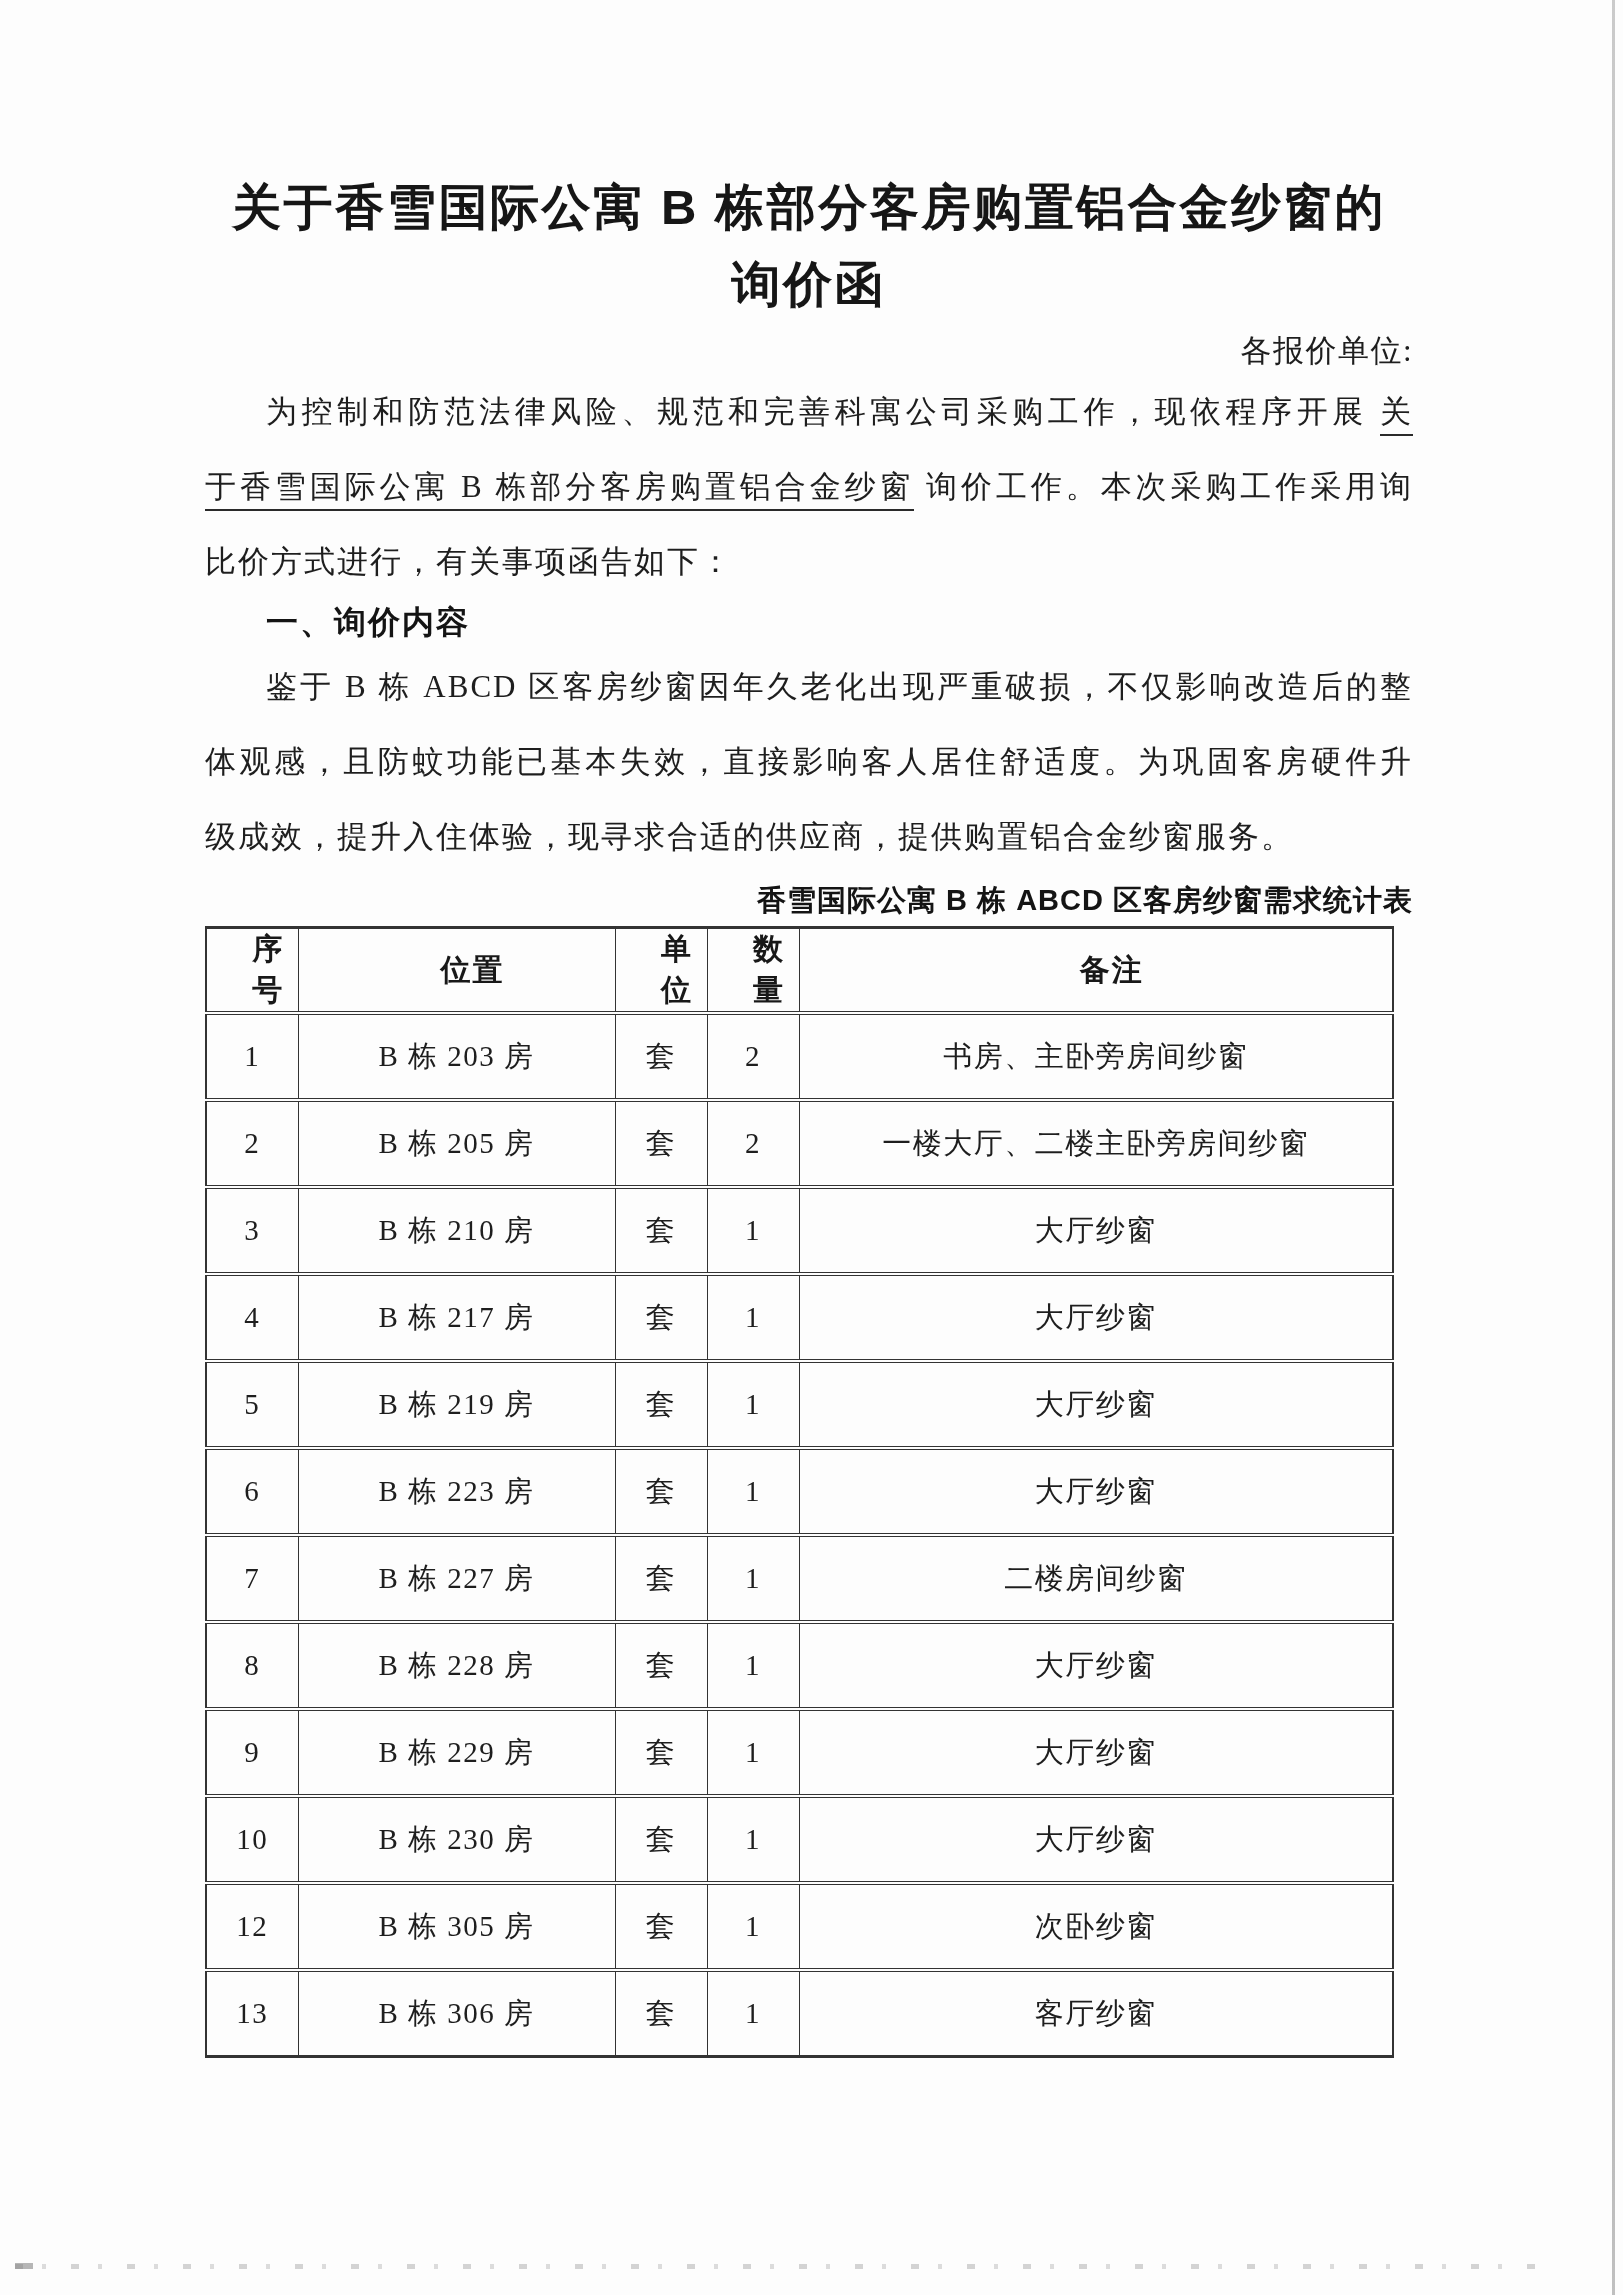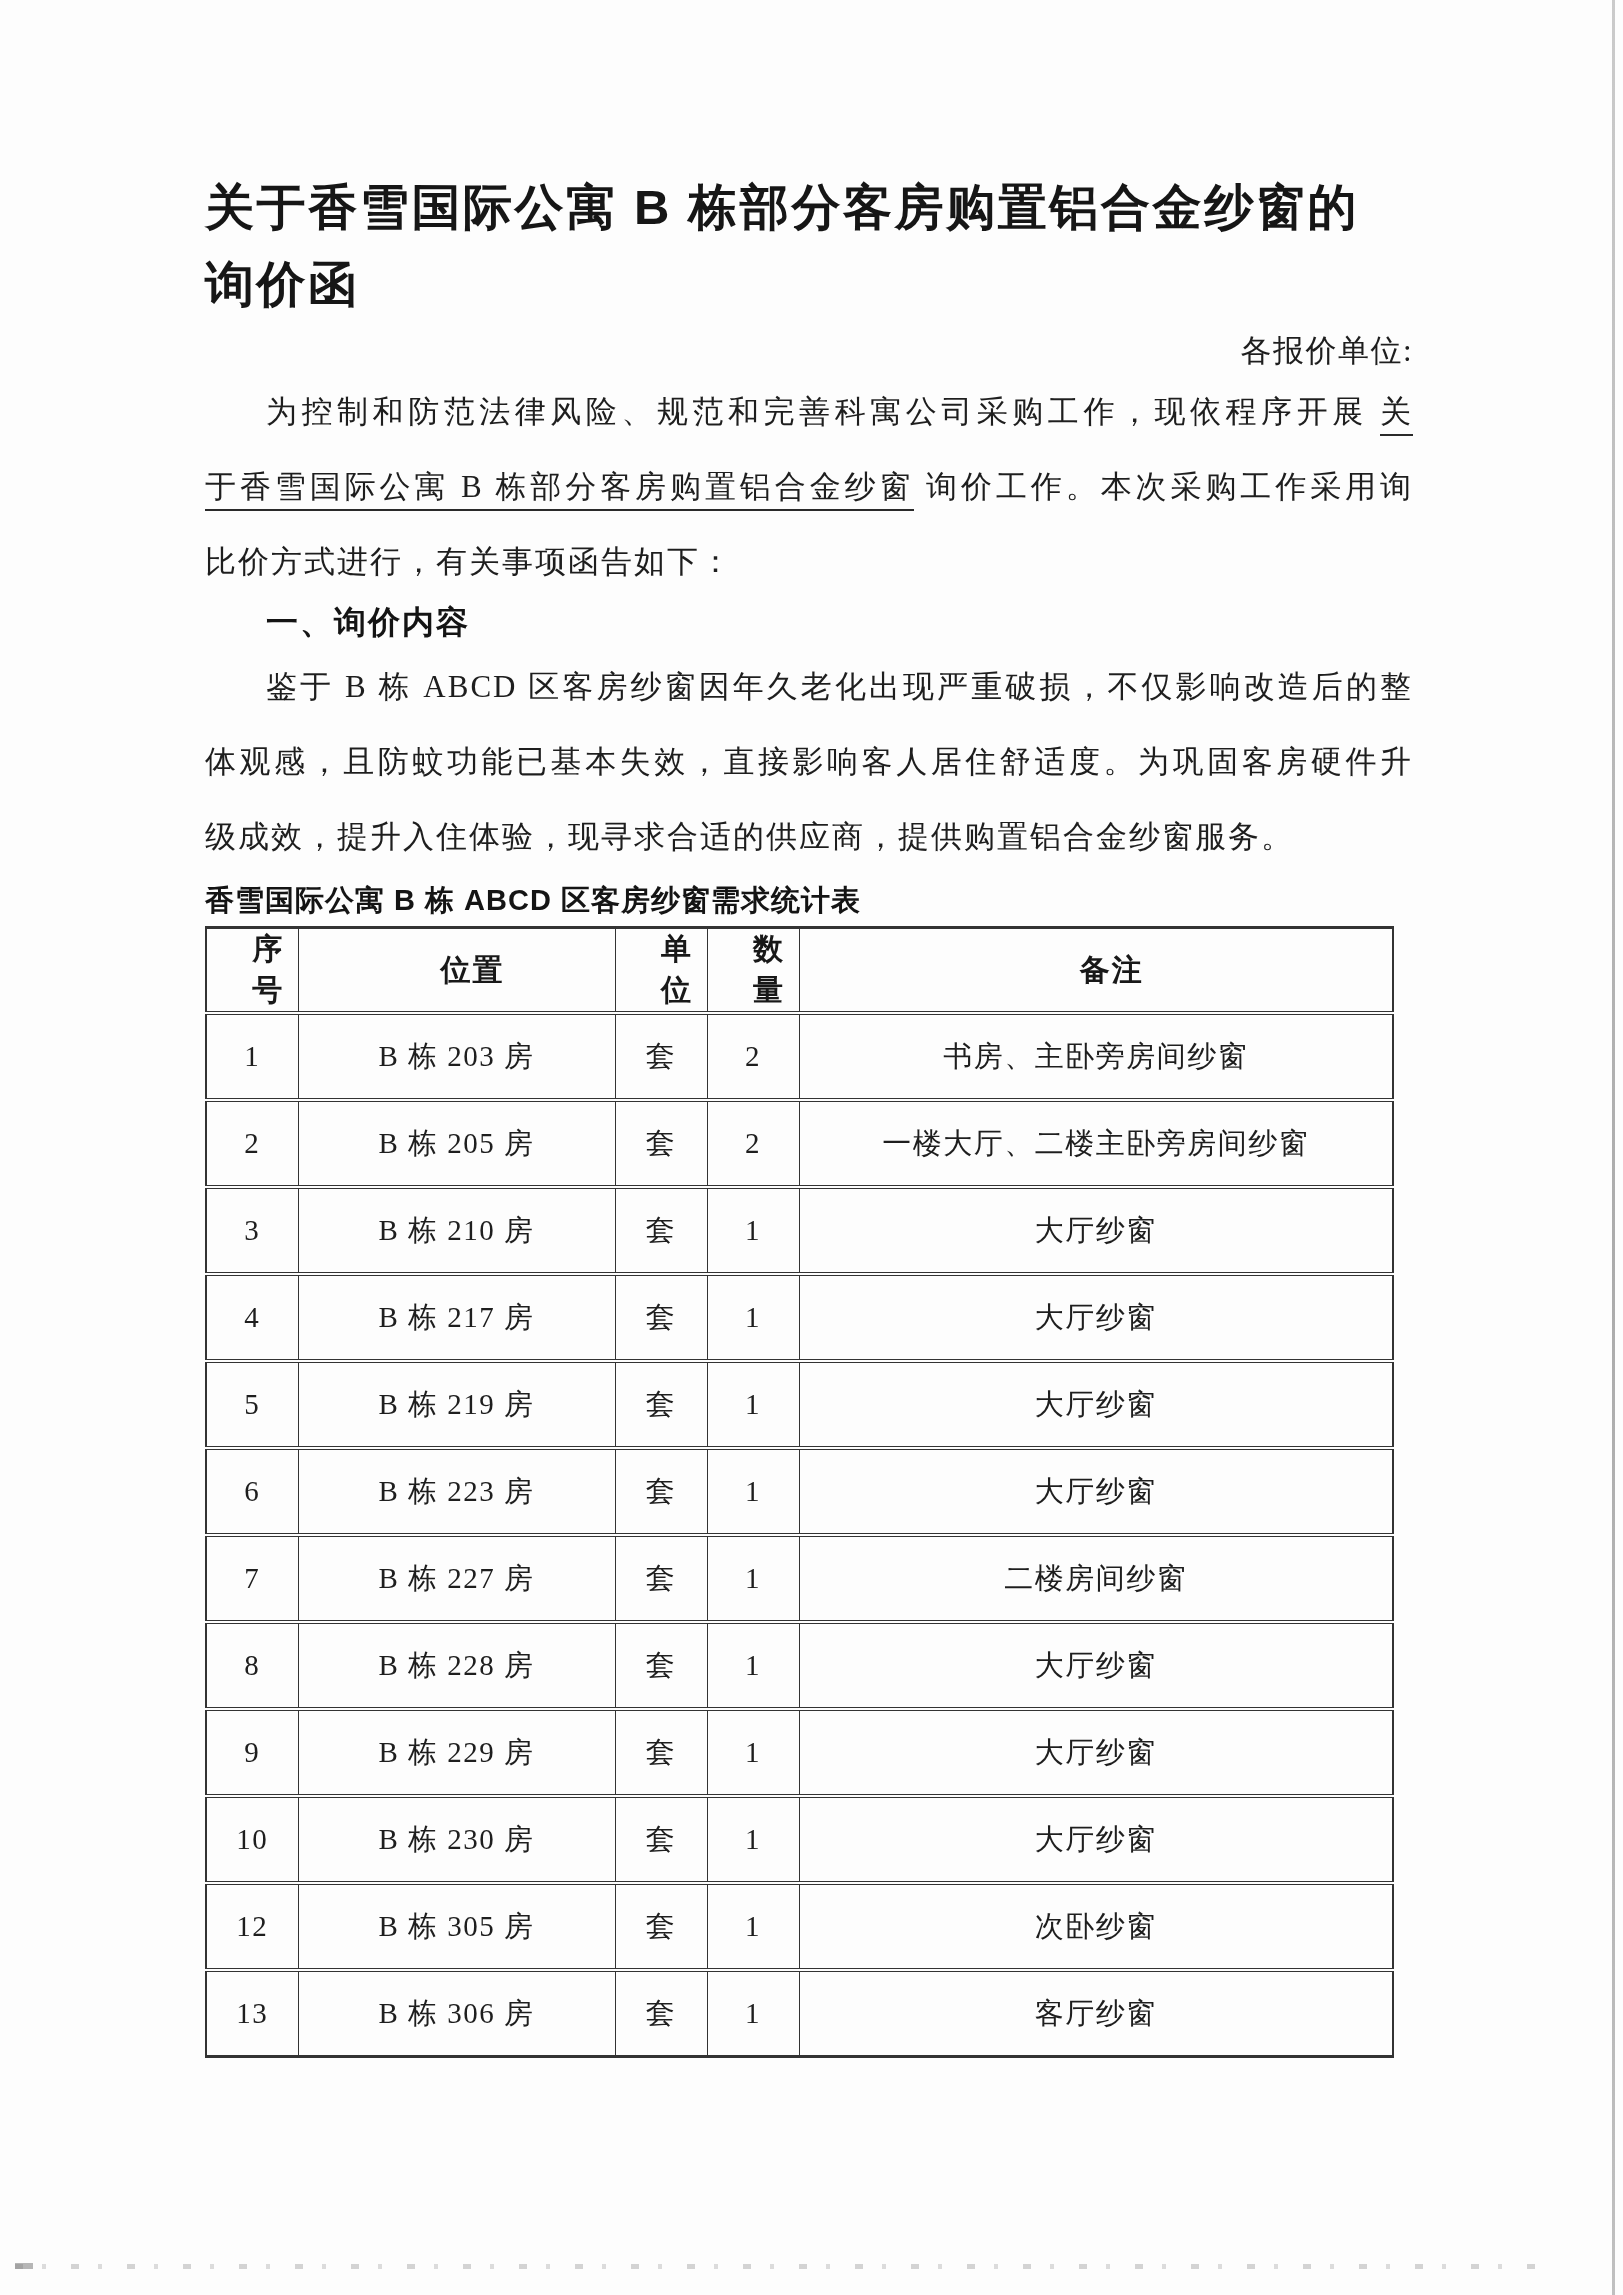--- a/index.html
+++ b/index.html
@@ -11,20 +11,21 @@
     font-family: "Liberation Serif", "DejaVu Serif", serif;
     color: #1e1e1e;
   }
   .content {
     position: absolute;
     left: 205px; top: 0;
     width: 1208px;
   }
   .doc-title {
     margin-top: 169px;
+    text-align: center;
     font-family: "Liberation Sans", "DejaVu Sans", sans-serif;
     font-weight: bold;
     font-size: 49px;
     line-height: 77px;
     letter-spacing: 2.6px;
     color: #161616;
   }
   .salutation {
     margin-top: 5.1px;
     font-size: 31px;
@@ -52,21 +53,21 @@
     font-weight: bold;
     font-size: 32px;
     line-height: 46px;
     letter-spacing: 2px;
     padding-left: 61px;
     color: #141414;
   }
   .para2 { margin-top: 4.1px; }
   .tbl-title {
     margin-top: 7.2px;
-    text-align: left;
+    text-align: right;
     font-family: "Liberation Sans", "DejaVu Sans", sans-serif;
     font-weight: bold;
     font-size: 29px;
     line-height: 39px;
     letter-spacing: 1px;
     color: #141414;
   }
   table.req {
     margin-top: 6.1px;
     border-collapse: collapse;

